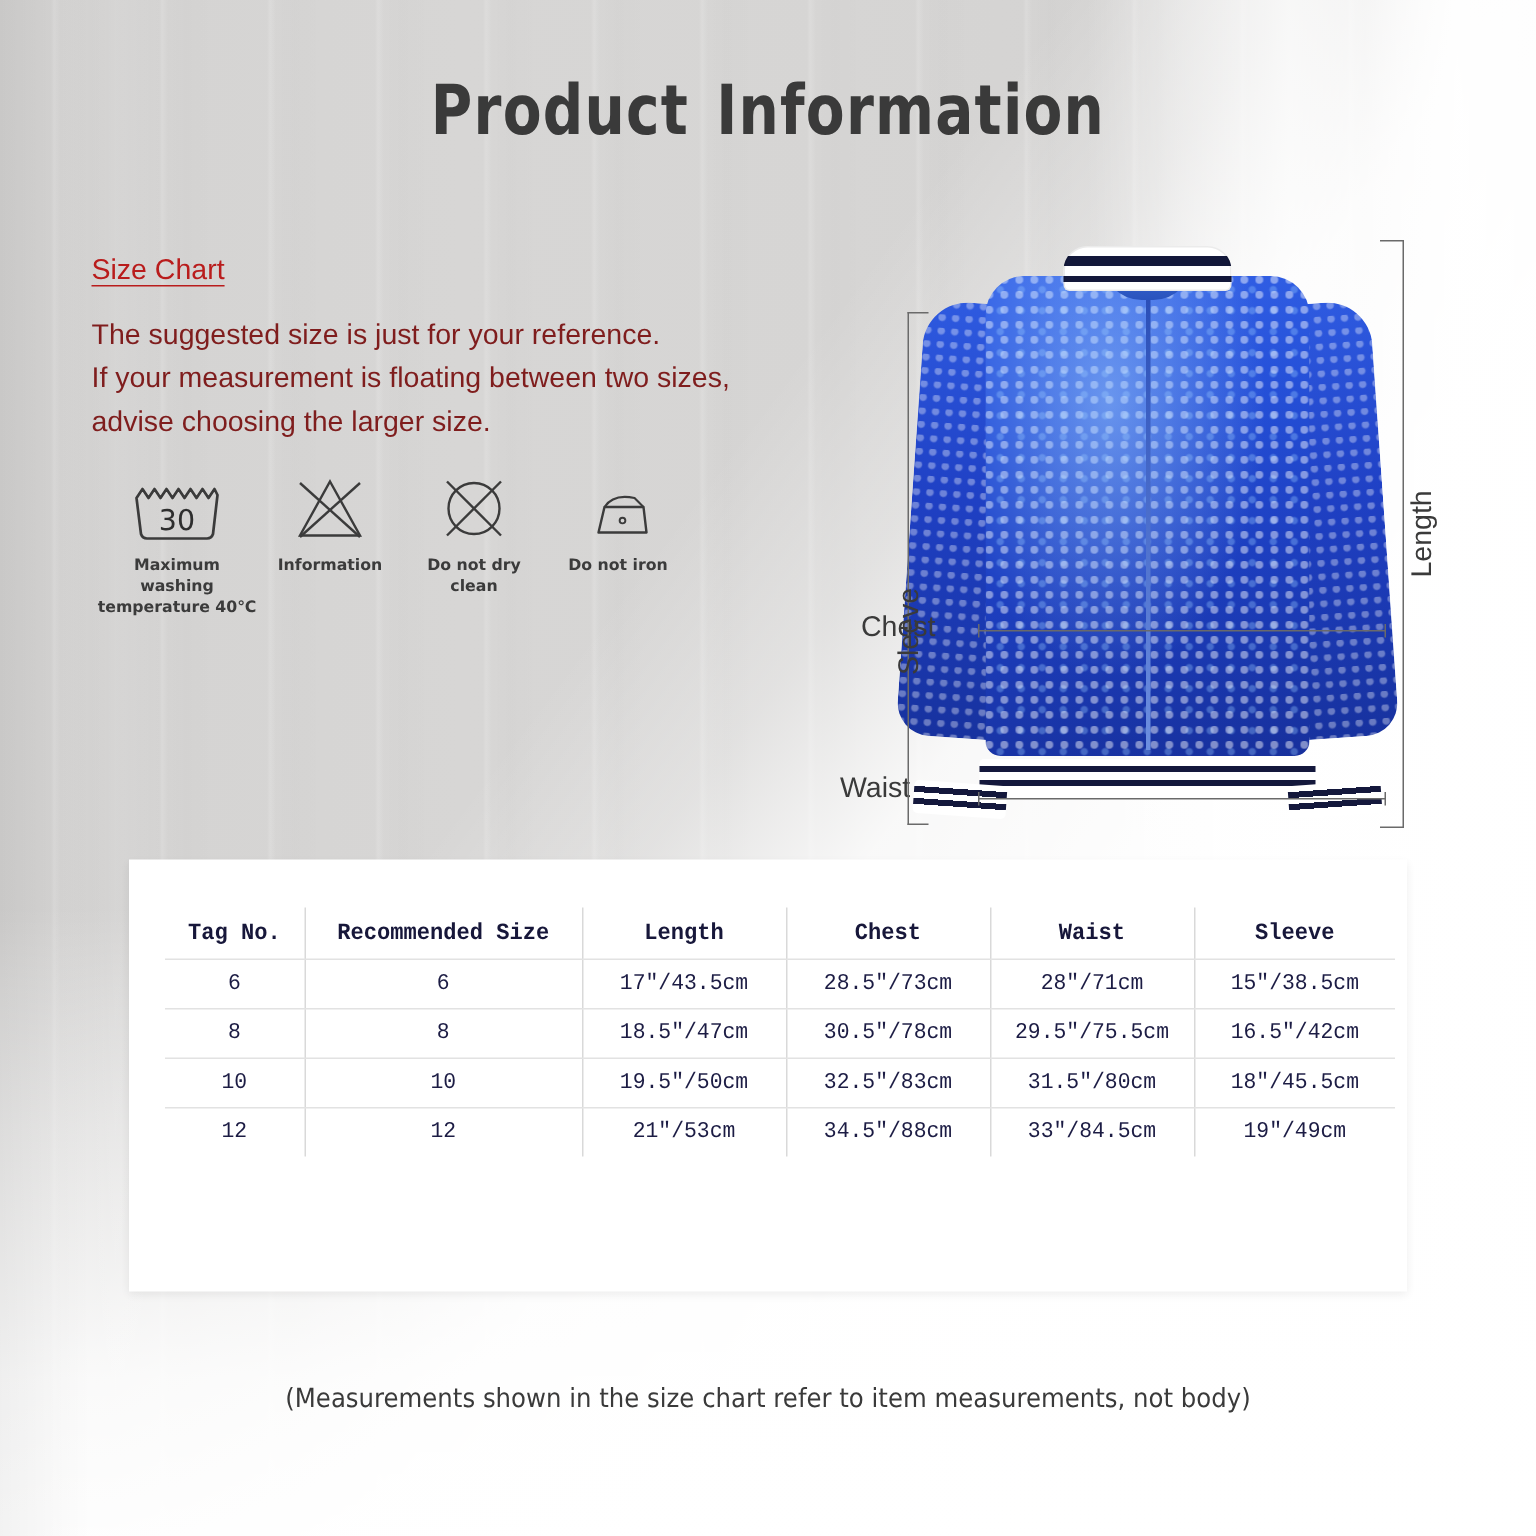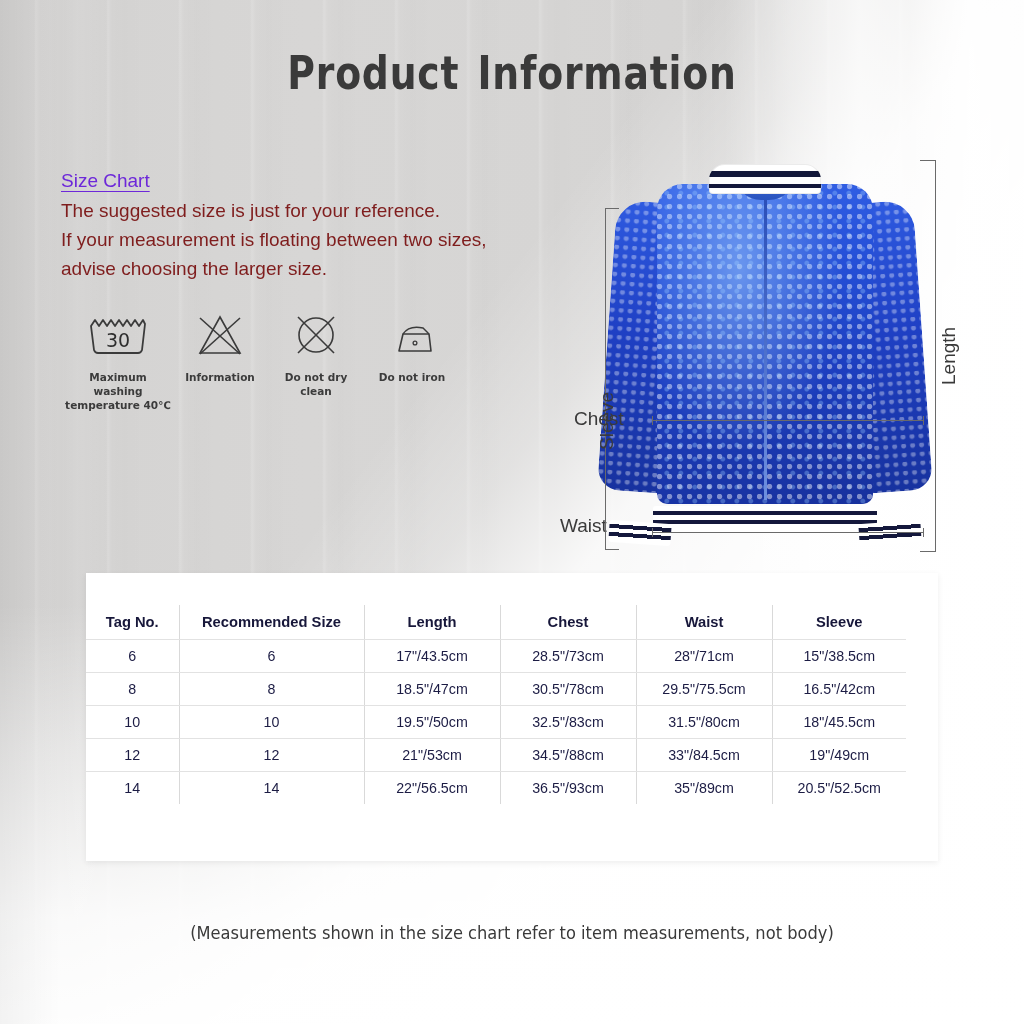--- a/index.html
+++ b/index.html
@@ -97,22 +97,22 @@
   
   .sizechart {
     position: absolute;
     left: 61px; top: 170px;
     color: #3b3b3b;
   }
   .sizechart-heading {
     font-size: 19px;
     text-decoration: underline;
     text-underline-offset: 4px;
-    margin-bottom: 4px;
-    color: #6d28d9;
+    margin-bottom: 17px;
+    color: #b91c1c;
   }
   .sizechart-line {
     font-size: 19px;
     line-height: 29px;
     color: #7f1d1d;
     white-space: nowrap;
   }
 
   
   .care-row {
@@ -124,21 +124,21 @@
   }
   .care-item {
     width: 96px;
     display: flex;
     flex-direction: column;
     align-items: center;
   }
   .care-item.wide { width: 108px; }
   .care-glyph {
     height: 50px;
-    display: flex; align-items: flex-start; justify-content: center;
+    display: flex; align-items: flex-end; justify-content: center;
   }
   .care-label {
     margin-top: 8px;
     font-size: 10.5px;
     font-weight: 700;
     color: #3b3b3b;
     text-align: center;
     line-height: 14px;
     font-family: "DejaVu Sans", sans-serif;
   }
@@ -259,24 +259,24 @@
   
   .table-panel {
     position: absolute;
     left: 86px; top: 573px;
     width: 852px; height: 288px;
     background: #ffffff;
     box-shadow: 0 2px 6px rgba(0,0,0,.07);
   }
   table.size-table {
     position: absolute;
-    left: 0; top: 32px;
+    left: 24px; top: 32px;
     width: 820px;
     border-collapse: collapse;
-    font-family: Liberation Sans, sans-serif;
+    font-family: Liberation Mono, monospace;
   }
   table.size-table th,
   table.size-table td {
     text-align: center;
     border-right: 1px solid #d9d9d9;
     border-bottom: 1px solid #e2e2e2;
     padding: 0;
     height: 33px;
     white-space: nowrap;
   }
@@ -455,27 +455,19 @@
           <td>18"/45.5cm</td>
         </tr>
         <tr>
           <td>12</td>
           <td>12</td>
           <td>21"/53cm</td>
           <td>34.5"/88cm</td>
           <td>33"/84.5cm</td>
           <td>19"/49cm</td>
         </tr>
-        <tr>
-          <td>14</td>
-          <td>14</td>
-          <td>22"/56.5cm</td>
-          <td>36.5"/93cm</td>
-          <td>35"/89cm</td>
-          <td>20.5"/52.5cm</td>
-        </tr>
       </tbody>
     </table>
   </div>
 
   <div class="footnote">(Measurements shown in the size chart refer to item measurements, not body)</div>
 
 </div>
 
 </body></html>

